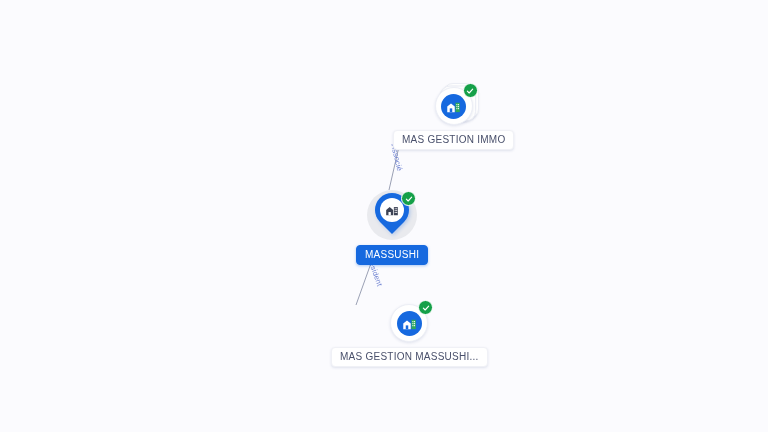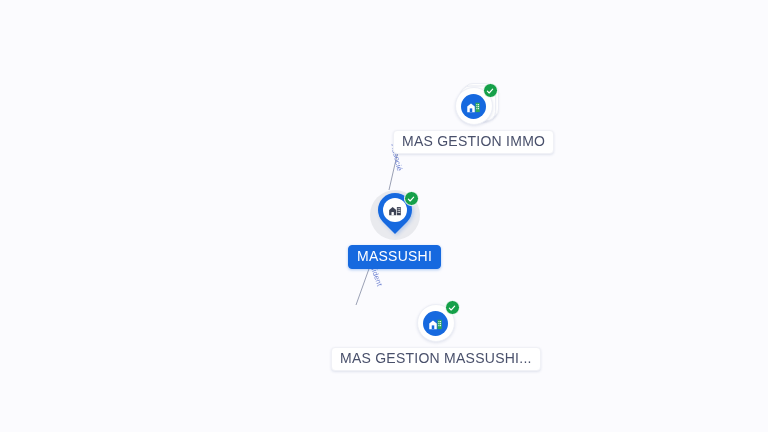--- a/index.html
+++ b/index.html
@@ -167,36 +167,36 @@
   }
 
   
   .name-pill {
     margin-top: 2px;
     padding: 3px 8px 4px 8px;
     border-radius: 4px;
     background: #ffffff;
     border: 1px solid #f0f1f6;
     box-shadow: 0 1px 2.5px rgba(40, 60, 120, 0.13);
-    font-size: 14px;
+    font-size: 10px;
     letter-spacing: 0.25px;
     color: #49506b;
     white-space: nowrap;
     line-height: 1.1;
   }
   .name-pill.selected {
     background: #1669df;
     border: 1px solid #1669df;
     color: #ffffff;
     box-shadow: 0 1px 3px rgba(22, 105, 223, 0.35);
   }
 
   
   #node-top      { left: 393px; top: 84px; }
-  #node-center   { left: 348px; top: 189px; }
+  #node-center   { left: 356px; top: 189px; }
   #node-bottom   { left: 331px; top: 301px; }
 </style>
 </head>
 <body>
 
 <div id="graph-canvas">
 
   <svg id="edges-layer" viewBox="0 0 768 432" width="768" height="432" xmlns="http://www.w3.org/2000/svg">
 
     <line x1="389" y1="190" x2="400" y2="142" stroke="#9aa0b4" stroke-width="1"></line>

